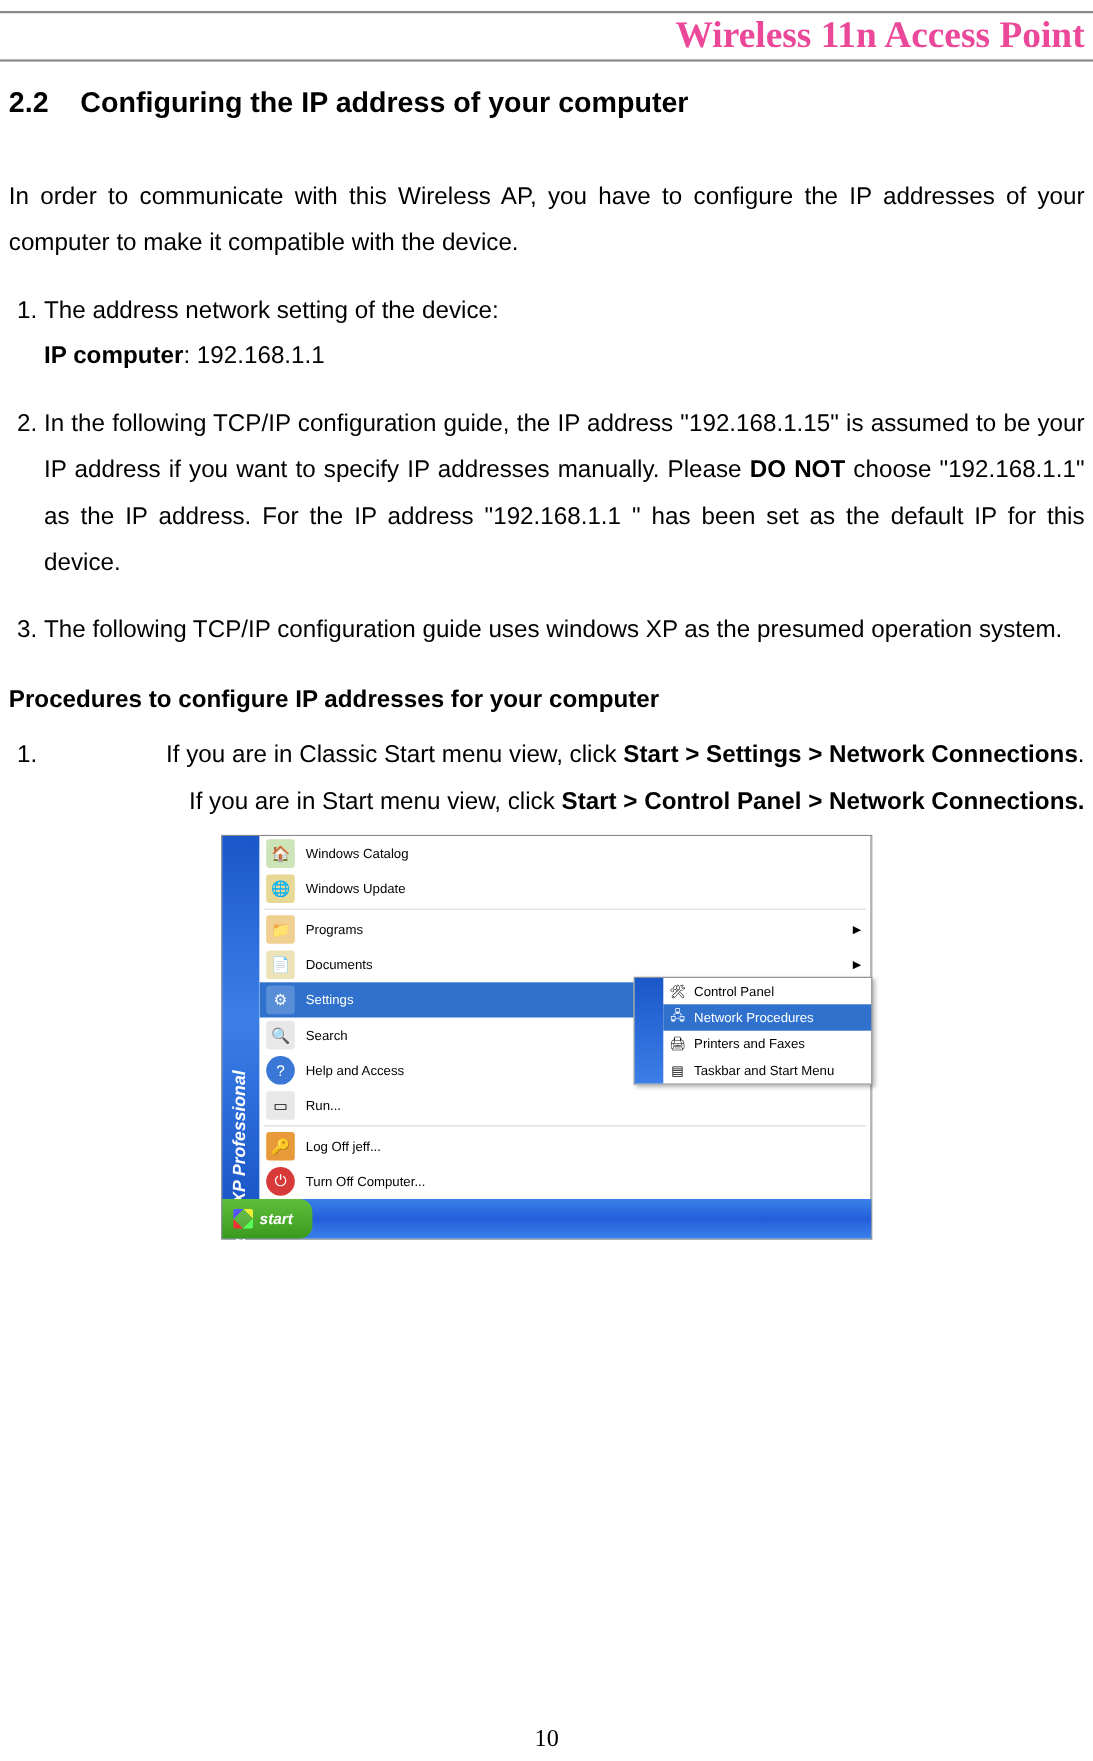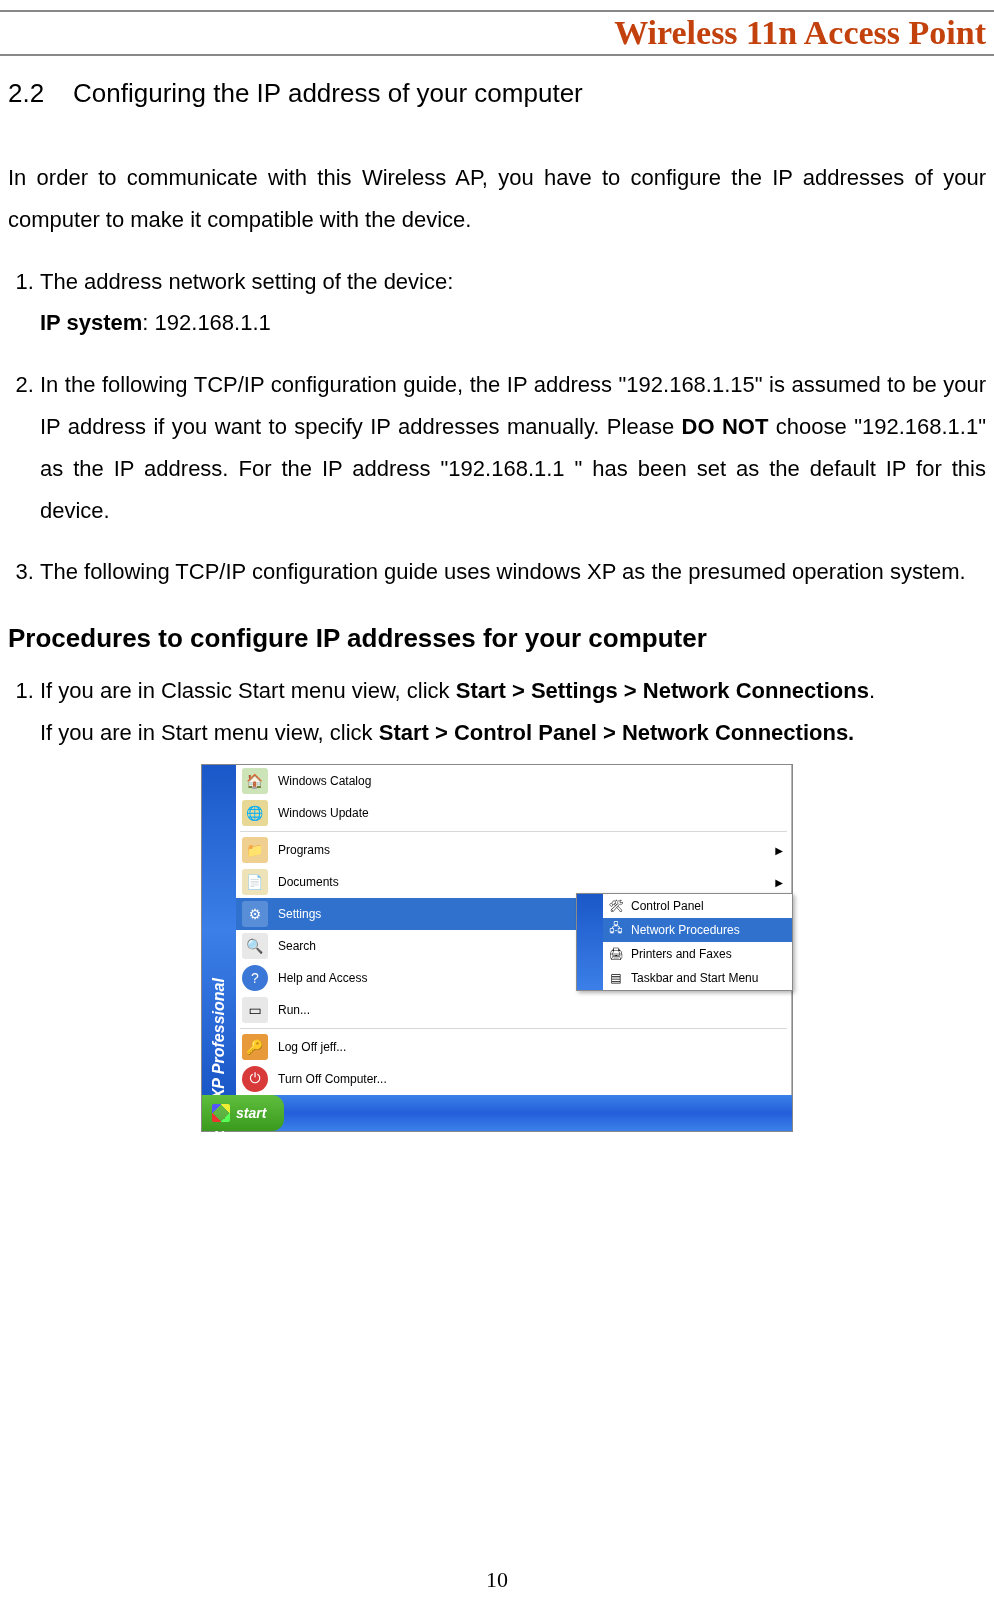--- a/index.html
+++ b/index.html
@@ -16,30 +16,30 @@
     padding-top: 10px;
   }
   .header-band {
     border-top: 2px solid #888;
     border-bottom: 2px solid #888;
     padding: 2px 0;
     text-align: right;
     font-family: "Times New Roman", serif;
     font-size: 34px;
     font-weight: bold;
-    color: #c2410c;
+    color: #ec4899;
     padding-right: 8px;
   }
   .content {
     padding: 22px 8px 0 8px;
     font-size: 22px;
     color: #000;
   }
   .sec-title {
-    font-weight: normal;
+    font-weight: bold;
     font-size: 26px;
     margin-bottom: 32px;
   }
   .intro {
     line-height: 1.9;
     text-align: justify;
     margin-bottom: 20px;
     margin-top: 48px;
   }
   ol.main-list {
@@ -50,31 +50,32 @@
     margin-bottom: 20px;
     line-height: 1.9;
     text-align: justify;
   }
   .sub-indent {
     margin-left: 0;
   }
   .bold { font-weight: bold; }
   .proc-title {
     font-weight: bold;
-    font-size: 26px;
+    font-size: 22px;
     margin-top: 30px;
     margin-bottom: 16px;
   }
   ol.proc-list {
     padding-left: 32px;
     margin: 0;
   }
   ol.proc-list > li {
     line-height: 1.9;
     margin-bottom: 10px;
+    text-align: right;
   }
   .screenshot-wrap {
     text-align: center;
     margin-top: 10px;
   }
   .xp-screenshot {
     display: inline-block;
     width: 590px;
     border: 1px solid #888;
     text-align: left;
@@ -240,21 +241,21 @@
       <span>2.2</span>&nbsp;&nbsp;&nbsp;
       <span>Configuring the IP address of your computer</span>
     </div>
 
     <p class="intro">In order to communicate with this Wireless AP, you have to configure the IP addresses of your computer to make it compatible with the device.</p>
 
     <ol class="main-list">
       <li>
         <span>The address network setting of the device:</span>
         <div class="sub-indent">
-          <span class="bold">IP system</span><span>: 192.168.1.1</span>
+          <span class="bold">IP computer</span><span>: 192.168.1.1</span>
         </div>
       </li>
       <li>
         <span>In the following TCP/IP configuration guide, the IP address "192.168.1.15" is assumed to be your IP address if you want to specify IP addresses manually. Please </span><span class="bold">DO NOT</span><span> choose "192.168.1.1" as the IP address. For the IP address "192.168.1.1 " has been set as the default IP for this device.</span>
       </li>
       <li>
         <span>The following TCP/IP configuration guide uses windows XP as the presumed operation system.</span>
       </li>
     </ol>
 

